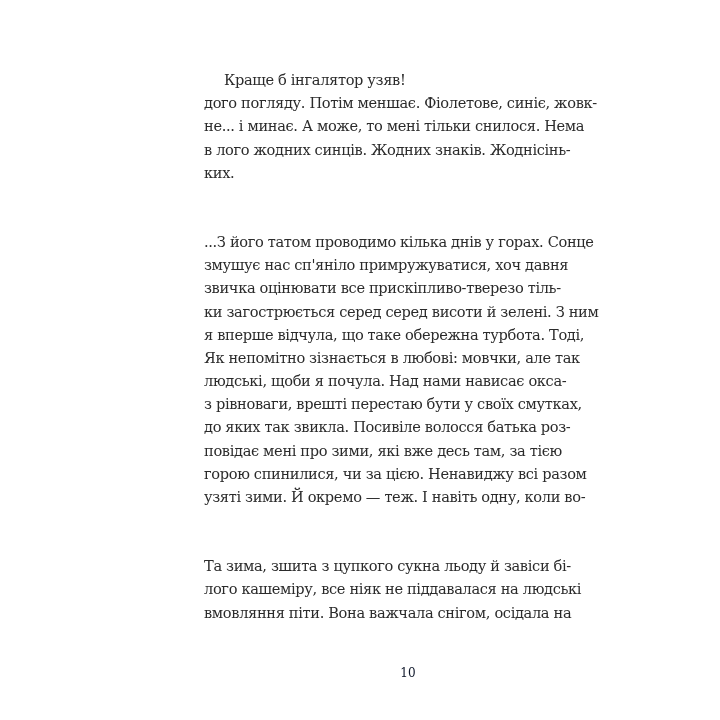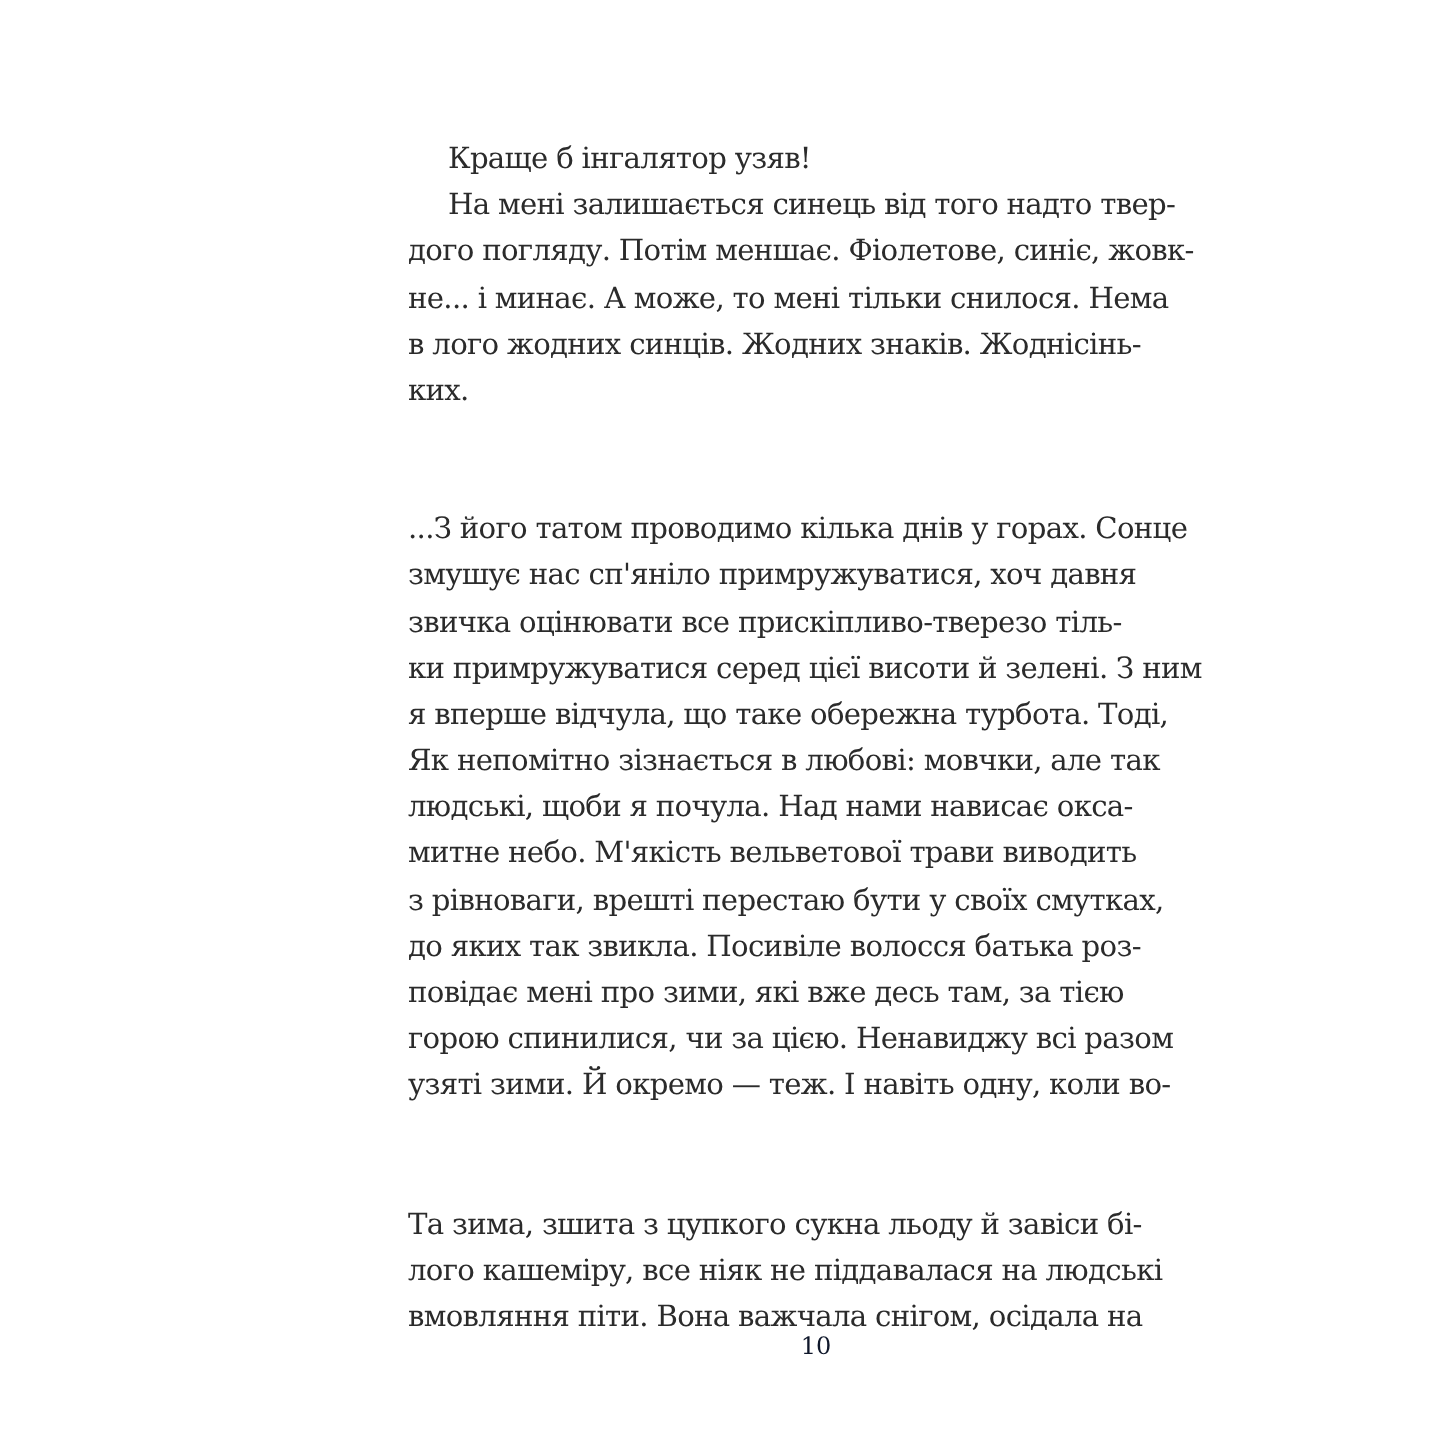--- a/index.html
+++ b/index.html
@@ -48,38 +48,36 @@
       color: #0f172a;
       padding-left: 48px;
     }
   </style>
 </head>
 <body>
 
 <div class="page">
   <div>
     <div class="line indent last">Краще б інгалятор узяв!</div>
-    <div class="line indent">На мені залишається синець від того надто твер-</div>
     <div class="line">дого погляду. Потім меншає. Фіолетове, синіє, жовк-</div>
     <div class="line">не... і минає. А може, то мені тільки снилося. Нема</div>
     <div class="line">в лого жодних синців. Жодних знаків. Жоднісінь-</div>
     <div class="line last">ких.</div>
   </div>
 
   <div class="gap1"></div>
 
   <div>
     <div class="line">...З його татом проводимо кілька днів у горах. Сонце</div>
     <div class="line">змушує нас сп'яніло примружуватися, хоч давня</div>
     <div class="line">звичка оцінювати все прискіпливо-тверезо тіль-</div>
-    <div class="line">ки примружуватися серед цієї висоти й зелені. З ним</div>
+    <div class="line">ки загострюється серед серед висоти й зелені. З ним</div>
     <div class="line">я вперше відчула, що таке обережна турбота. Тоді,</div>
     <div class="line">Як непомітно зізнається в любові: мовчки, але так</div>
     <div class="line">людські, щоби я почула. Над нами нависає окса-</div>
-    <div class="line">митне небо. М'якість вельветової трави виводить</div>
     <div class="line">з рівноваги, врешті перестаю бути у своїх смутках,</div>
     <div class="line">до яких так звикла. Посивіле волосся батька роз-</div>
     <div class="line">повідає мені про зими, які вже десь там, за тією</div>
     <div class="line">горою спинилися, чи за цією. Ненавиджу всі разом</div>
     <div class="line">узяті зими. Й окремо — теж. І навіть одну, коли во-</div>
   </div>
 
   <div class="gap2"></div>
 
   <div>

